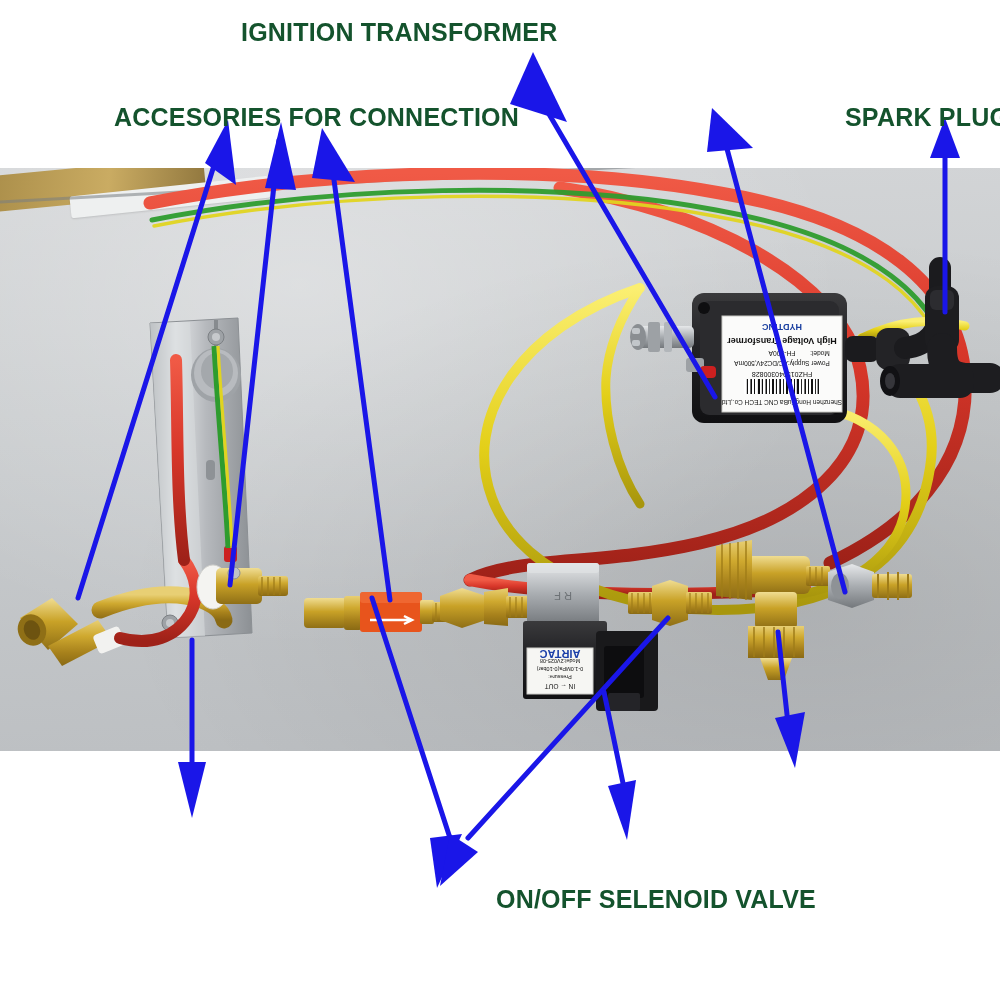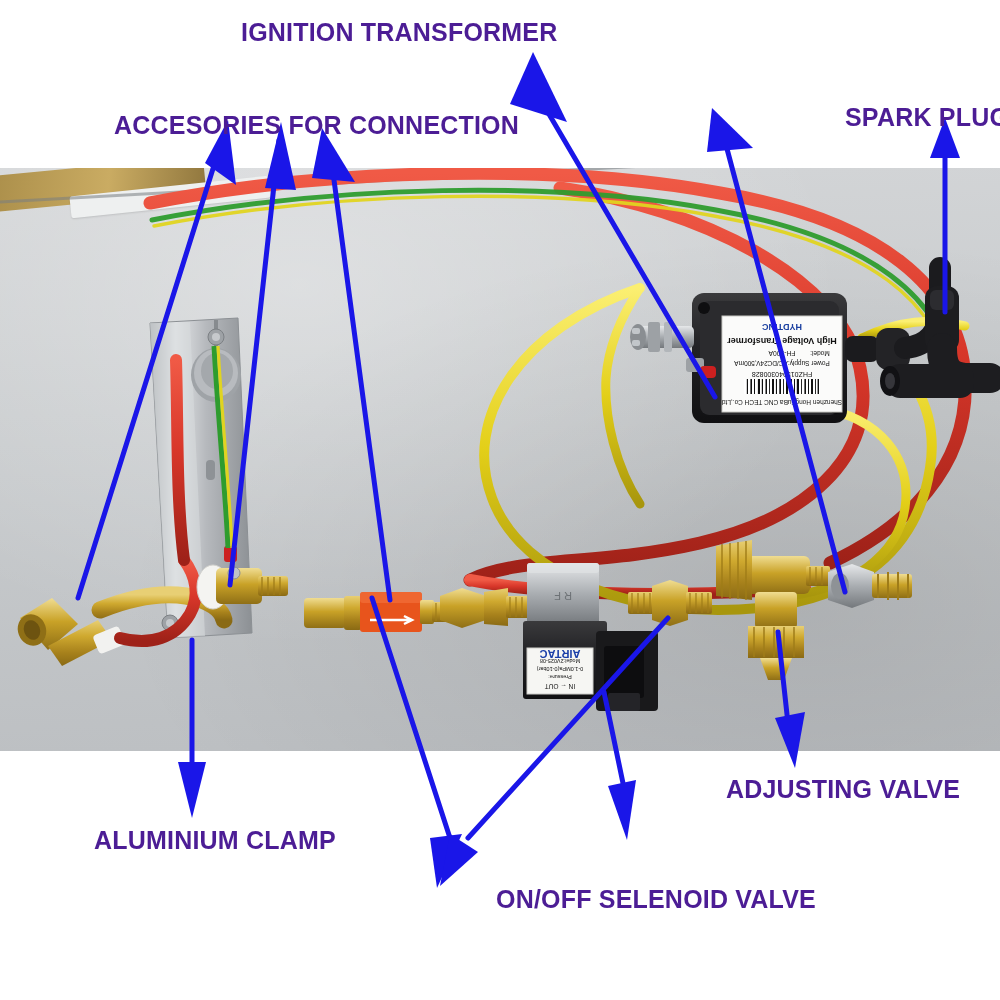--- a/index.html
+++ b/index.html
@@ -19,21 +19,21 @@
          transform:rotate(-5.5deg);border-radius:2px;opacity:.95;}
   .whitestrip{position:absolute;left:70px;top:18px;width:200px;height:22px;background:#eef0f0;
          transform:rotate(-6deg);border-radius:3px;box-shadow:0 1px 2px rgba(0,0,0,.12);}
   .benchedge{position:absolute;left:-20px;top:4px;width:1060px;height:3px;
          background:rgba(120,125,130,.55);transform:rotate(-3.2deg);}
 
   svg.layer{position:absolute;left:0;top:0;width:1000px;height:1000px;pointer-events:none;}
   svg#photo-art{position:absolute;left:0;top:0;width:1000px;height:583px;}
 
   
-  .label{position:absolute;color:#4c1d95;font-weight:bold;font-size:25px;letter-spacing:.2px;
+  .label{position:absolute;color:#14532d;font-weight:bold;font-size:25px;letter-spacing:.2px;
          white-space:nowrap;font-family:"Liberation Sans",sans-serif;line-height:1;}
 </style>
 </head>
 <body>
 
 <div id="stage">
 
   <div id="photo">
     <div class="bench"></div>
     <div class="cardboard"></div>
@@ -366,25 +366,23 @@
 
       <g>
         <line x1="778" y1="632" x2="790" y2="742"></line>
         <polygon points="795,768 775,718 805,712" stroke="none"></polygon>
       </g>
     </g>
   </svg>
 
   <div class="label" style="left:241px;top:20px;">IGNITION TRANSFORMER</div>
 
-  <div class="label" style="left:114px;top:105px;margin-top:8px;">ACCESORIES FOR CONNECTION</div>
+  <div class="label" style="left:114px;top:105px;">ACCESORIES FOR CONNECTION</div>
 
 
   <div class="label" style="left:845px;top:105px;">SPARK PLUG</div>
 
-  <div class="label" style="left:94px;top:828px;">ALUMINIUM CLAMP</div>
 
 
   <div class="label" style="left:496px;top:847px;margin-top:40px;">ON/OFF SELENOID VALVE</div>
 
-  <div class="label" style="left:726px;top:777px;">ADJUSTING VALVE</div>
 
 </div>
 
 </body></html>

